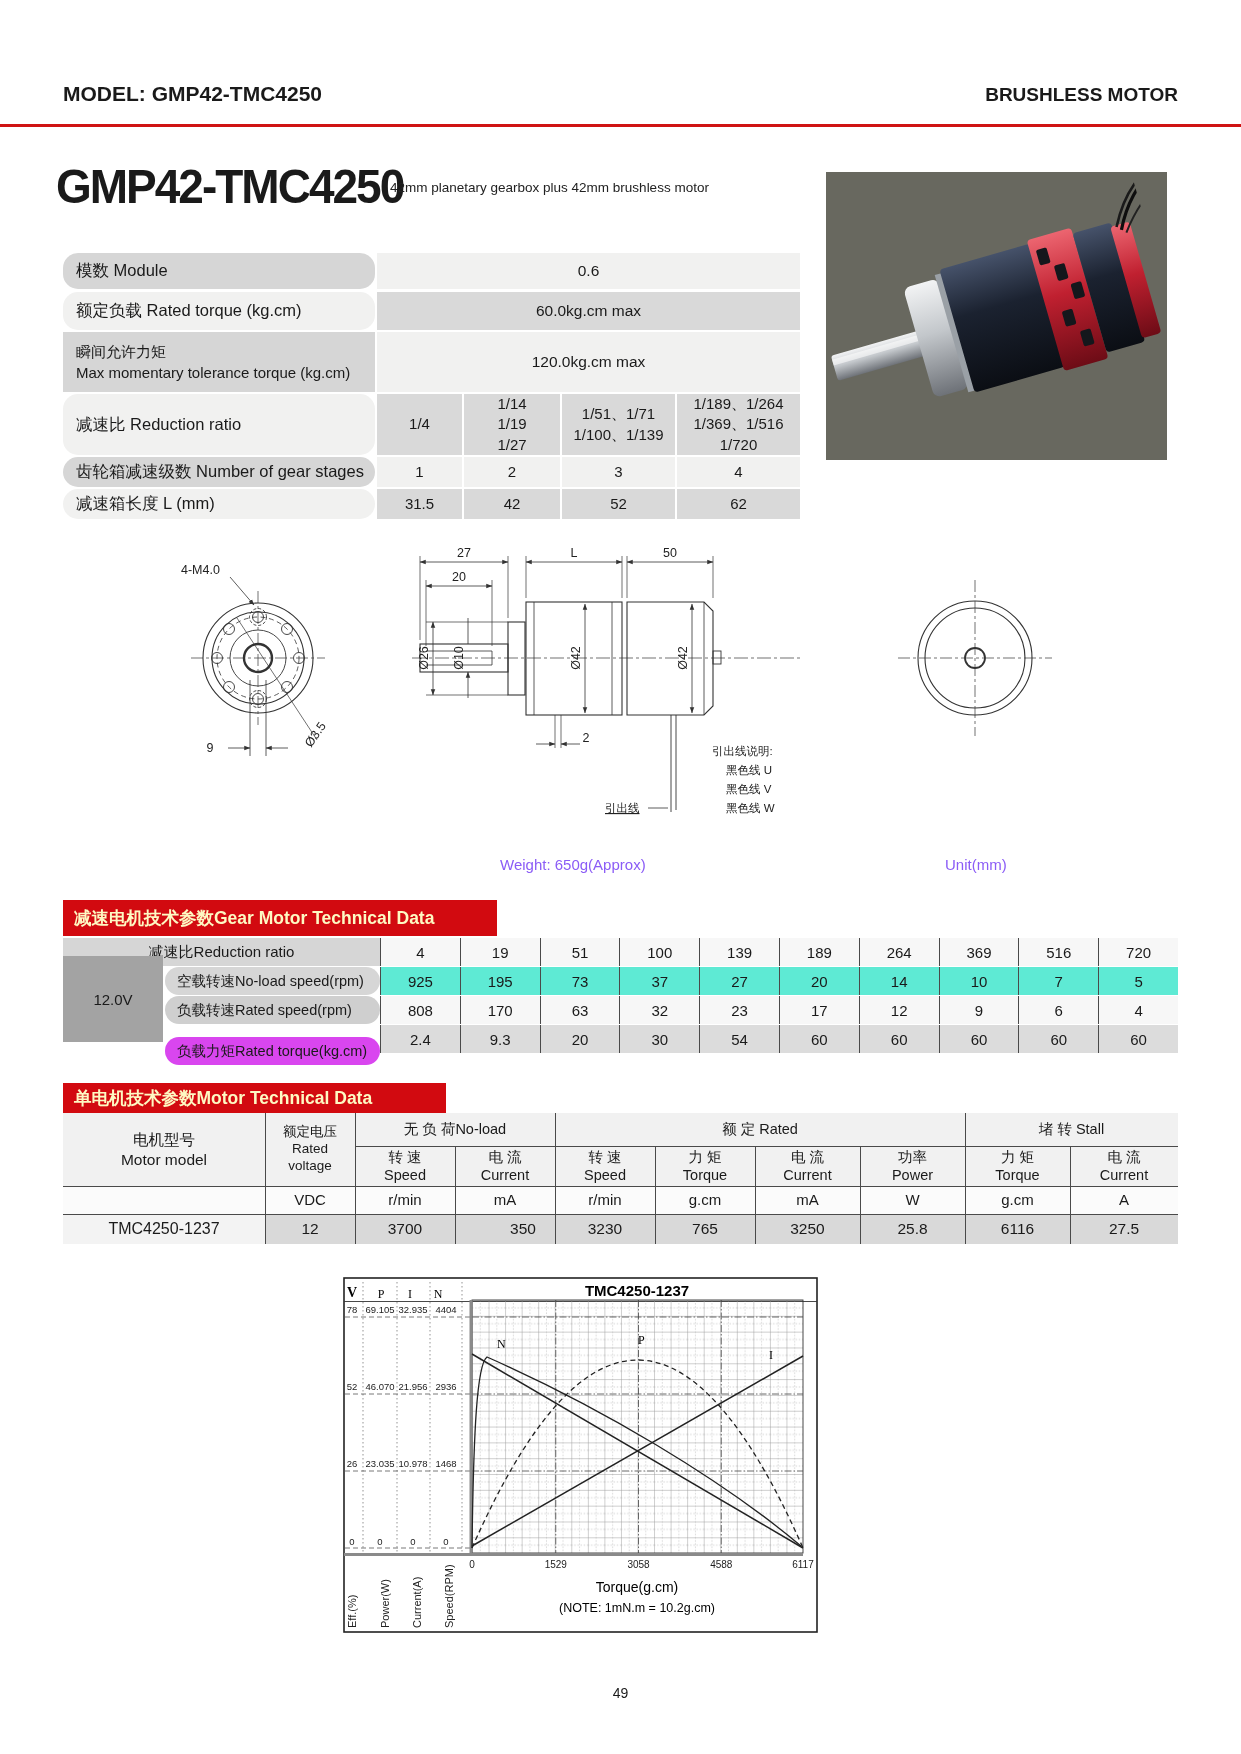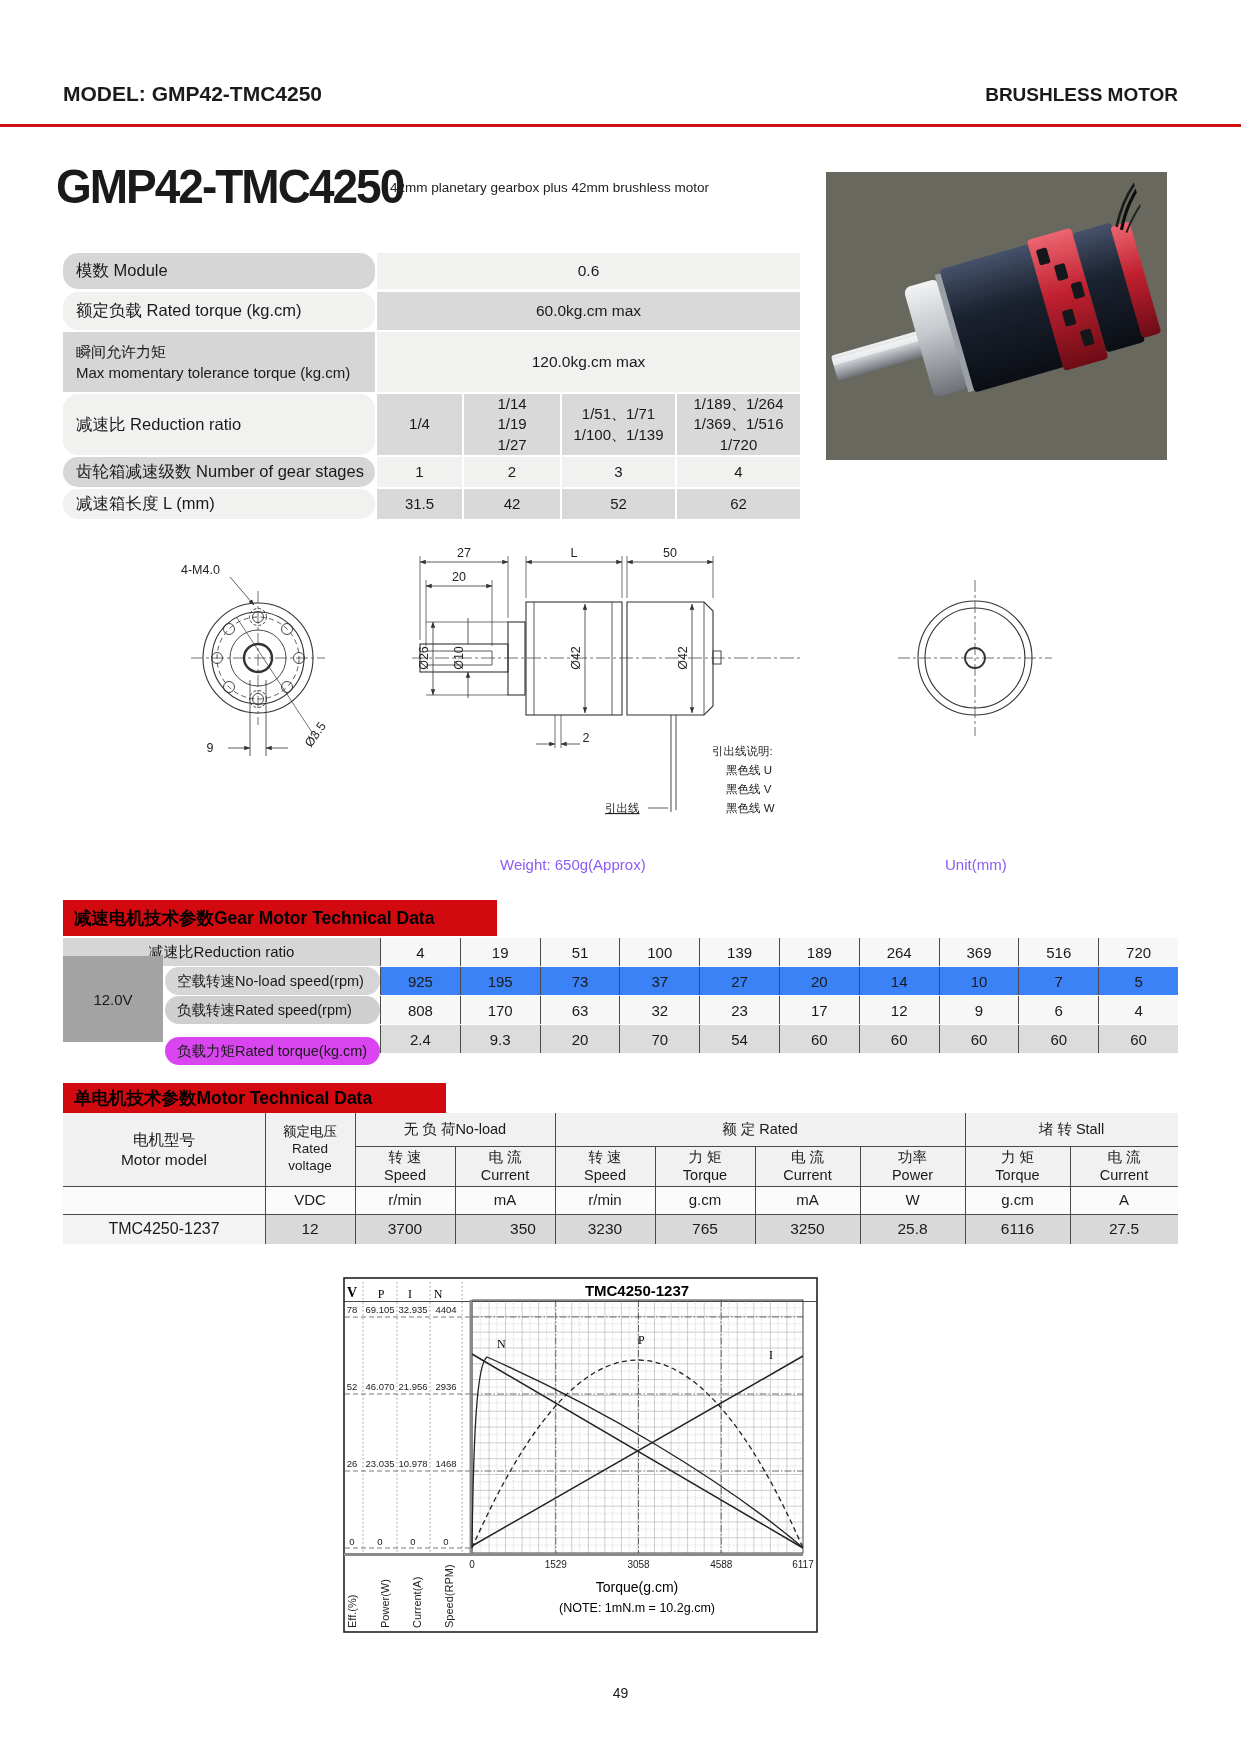--- a/index.html
+++ b/index.html
@@ -26,21 +26,21 @@
   .sp-light{background:#f1f1f0;}
   .sp-val{left:314px;width:423px;background:#f1f1f0;font-size:15.5px;}
   .sp-val-gray{background:#d9d9d9;}
   .sp-row{position:absolute;left:63px;width:737px;}
   .sp-cols{position:absolute;left:314px;width:423px;height:100%;display:flex;gap:2px;}
   .sp-cols > div{background:#d9d9d9;font-size:15px;display:flex;flex-direction:column;align-items:center;justify-content:center;line-height:1.35;}
   .sp-cols.lightvals > div{background:#f1f1f0;}
   .sp-c1{width:85px;} .sp-c2{width:96px;} .sp-c3{width:113px;} .sp-c4{flex:1;}
 
   
-  .banner{background:#d20a10;color:#000000;font-weight:bold;font-size:17.5px;display:flex;align-items:center;padding-left:11px;box-sizing:border-box;}
+  .banner{background:#d20a10;color:#fef9c3;font-weight:bold;font-size:17.5px;display:flex;align-items:center;padding-left:11px;box-sizing:border-box;}
 
   
   .g-row{position:absolute;left:0;width:1115px;height:28px;}
   .g-l0{position:absolute;left:0;width:317px;height:100%;background:#d6d6d6;font-size:15px;}
   .g-param{position:absolute;left:102px;width:215px;height:100%;background:#d6d6d6;font-size:14.5px;padding-left:12px;box-sizing:border-box;}
   .g-vals{position:absolute;left:317px;width:798px;height:100%;display:flex;}
   .g-vals > div{flex:1;border-left:1px solid #4a4a4a;font-size:15px;display:flex;align-items:center;justify-content:center;}
   .g-volt{position:absolute;left:0;top:18px;width:100px;height:86px;background:#a3a3a3;font-size:15px;}
 
   
@@ -279,21 +279,21 @@
         <div>189</div>
         <div>264</div>
         <div>369</div>
         <div>516</div>
         <div>720</div>
       </div>
     </div>
     <div class="g-volt cell">12.0V</div>
     <div class="g-row" style="top:29px;">
       <div class="g-param lcell" style="background:#d6d6d6;">空载转速No-load speed(rpm)</div>
-      <div class="g-vals" style="background:#3b82f6;">
+      <div class="g-vals" style="background:#5eead4;">
         <div>925</div>
         <div>195</div>
         <div>73</div>
         <div>37</div>
         <div>27</div>
         <div>20</div>
         <div>14</div>
         <div>10</div>
         <div>7</div>
         <div>5</div>
@@ -313,21 +313,21 @@
         <div>6</div>
         <div>4</div>
       </div>
     </div>
     <div class="g-row" style="top:87px;">
       <div class="g-param lcell" style="background:#d946ef;margin-top:12px;">负载力矩Rated torque(kg.cm)</div>
       <div class="g-vals" style="background:#dcdcdc;">
         <div>2.4</div>
         <div>9.3</div>
         <div>20</div>
-        <div>70</div>
+        <div>30</div>
         <div>54</div>
         <div>60</div>
         <div>60</div>
         <div>60</div>
         <div>60</div>
         <div>60</div>
       </div>
     </div>
   </div>
 

